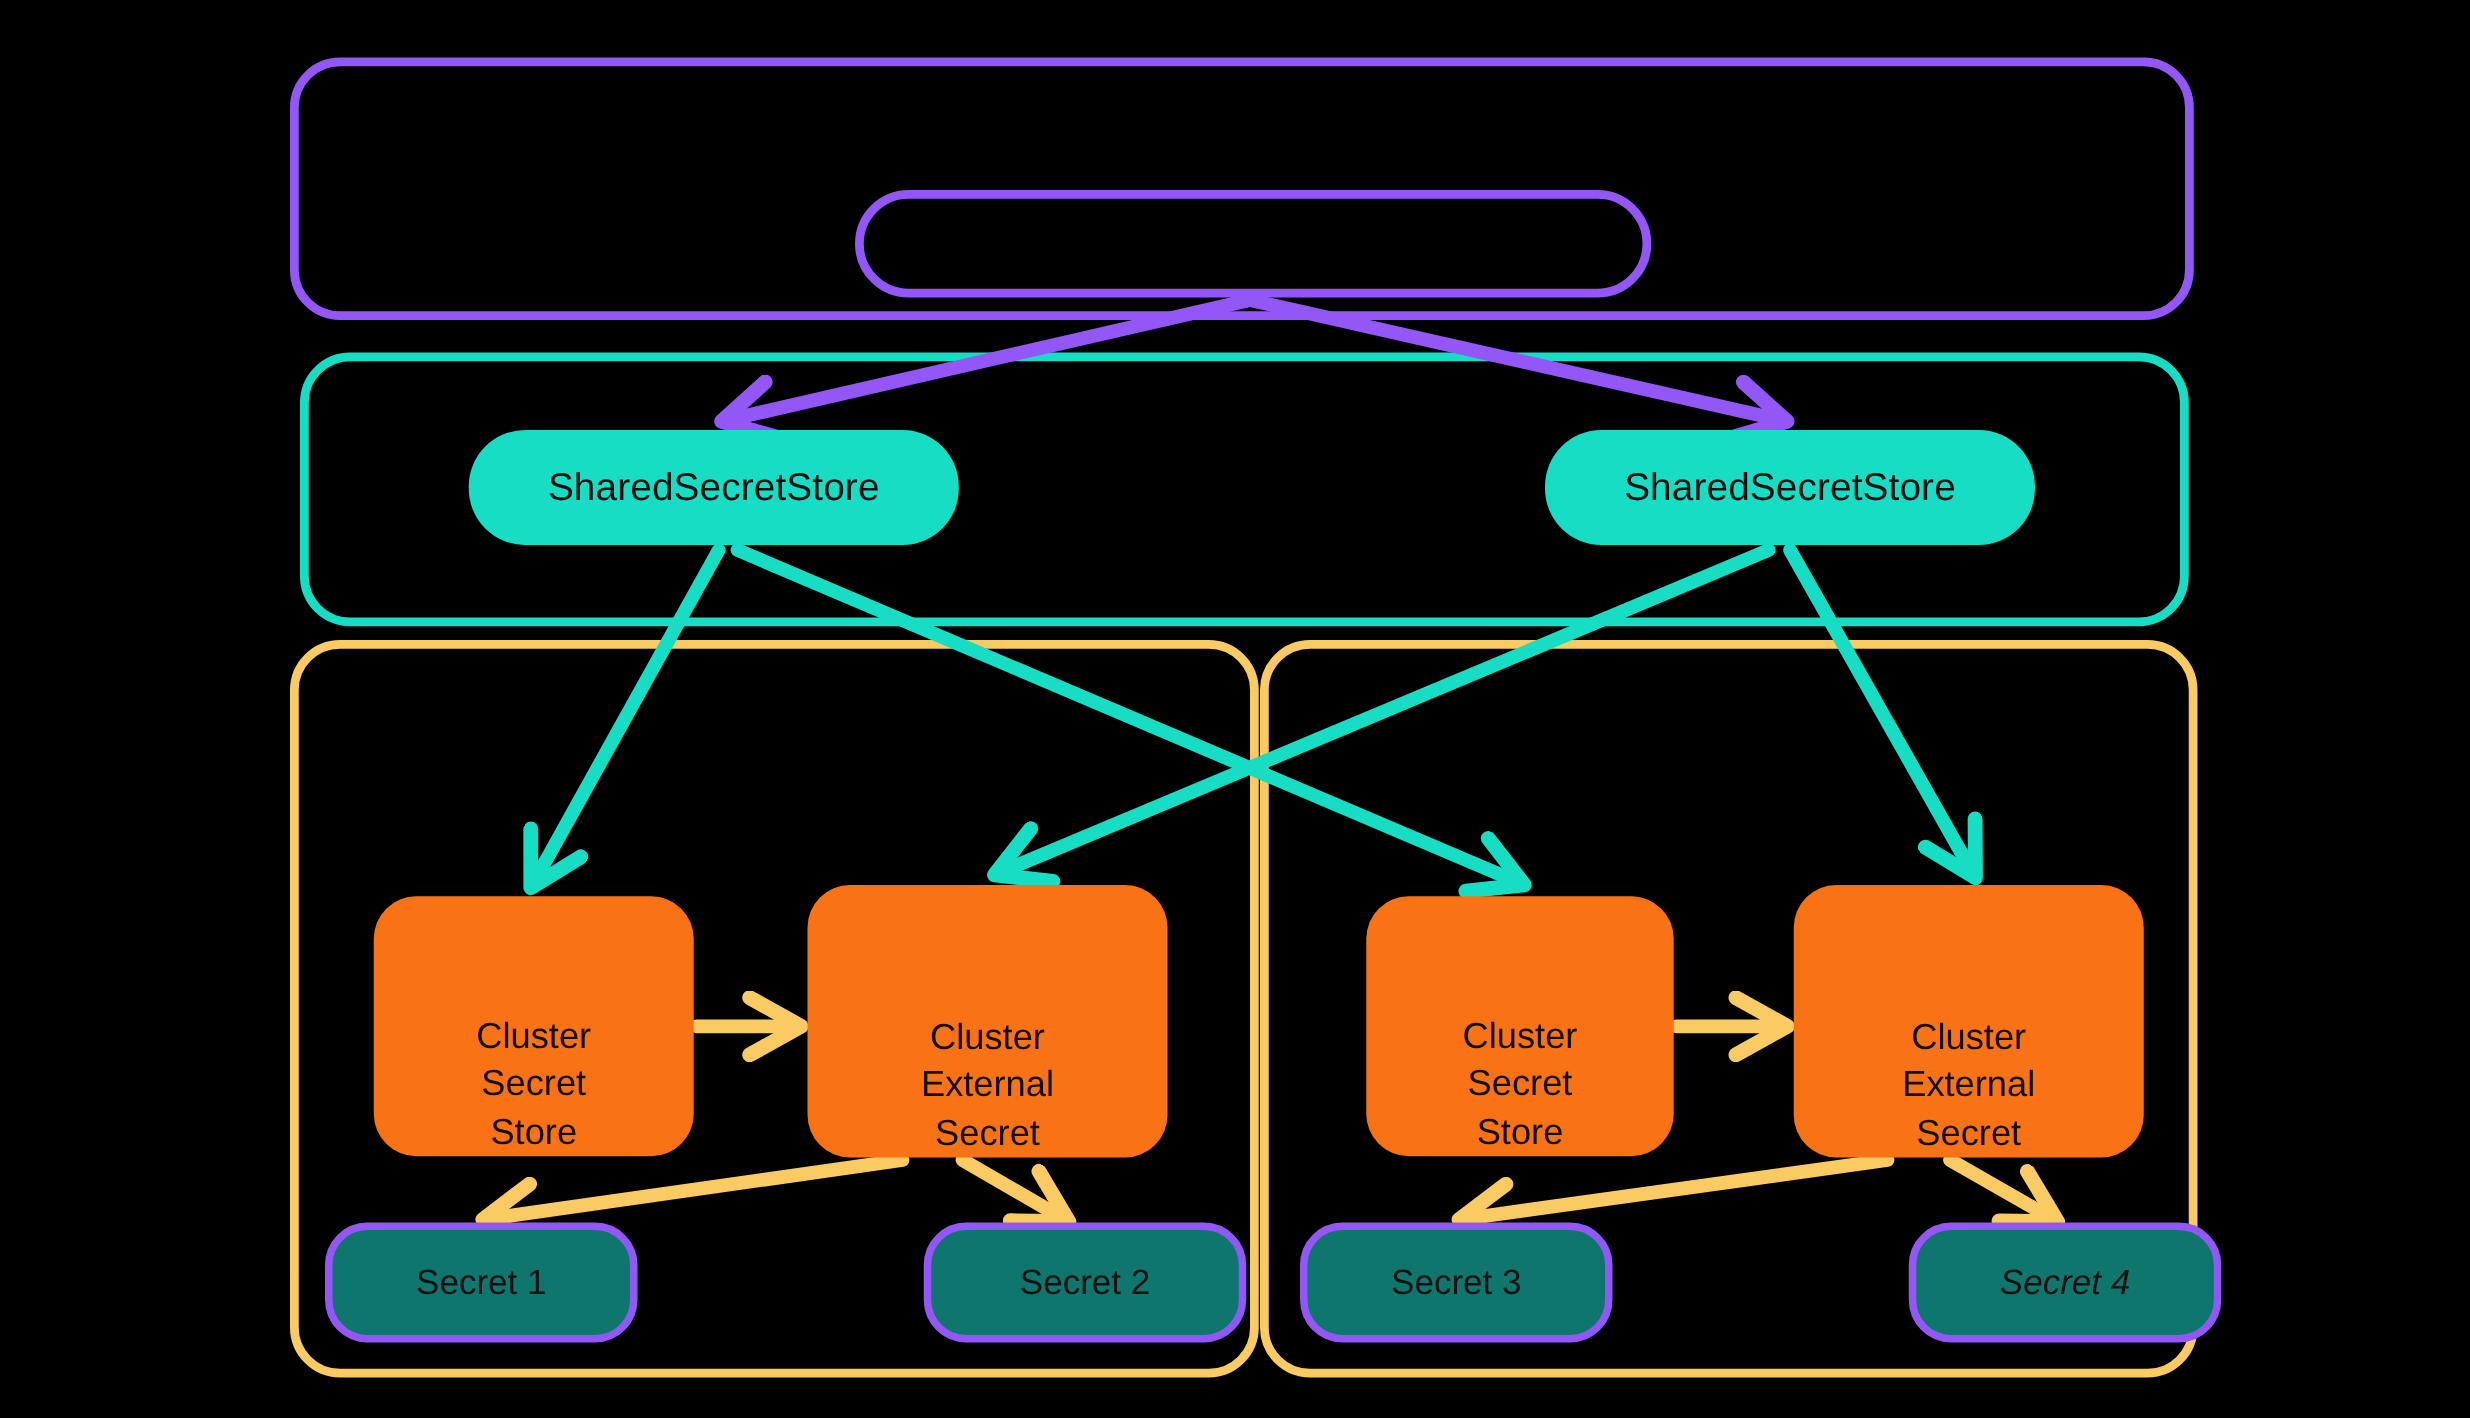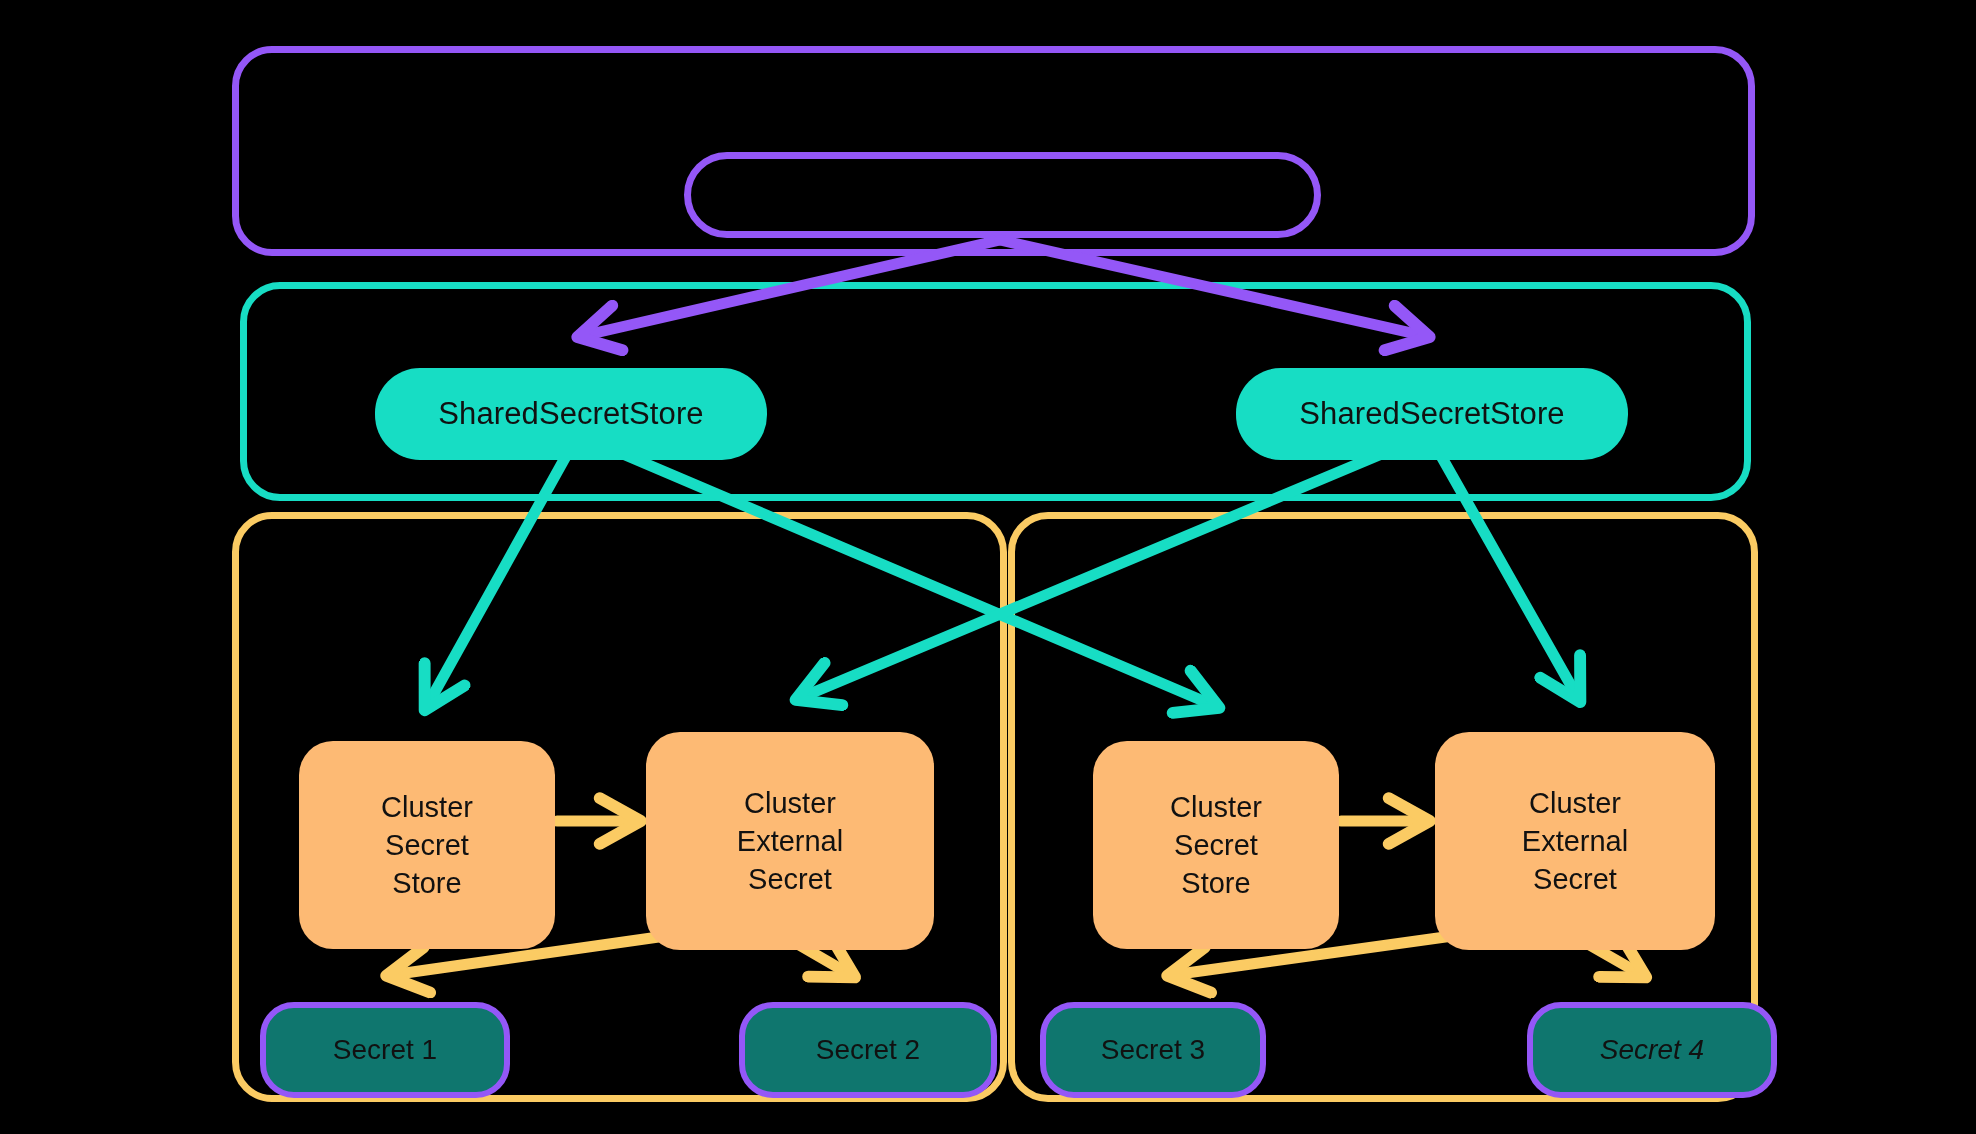--- a/index.html
+++ b/index.html
@@ -60,56 +60,56 @@
   
   .node {
     position: absolute;
     box-sizing: border-box;
     display: flex;
     align-items: center;
     justify-content: center;
     text-align: center;
     color: #111111;
     z-index: 3;
-    margin-top: 24px;
   }
   .node.pill-teal {
     background: #17DDC4;
     border-radius: 45px;
     font-size: 31px;
     font-weight: 400;
     letter-spacing: 0.1px;
   }
   .node.box-yellow {
-    background: #fdba74;
+    background: #f97316;
     border-radius: 34px;
     font-size: 29px;
     line-height: 1.32;
     font-weight: 400;
+    align-items: flex-end;
   }
   .node.pill-white {
     background: #0f766e;
     border: 6px solid #9457F7;
     border-radius: 34px;
     font-size: 28px;
     font-weight: 400;
   }
   .node .label { display: block; }
 
   #sss-left  { left: 375px;  top: 344px; width: 392px; height: 92px; }
   #sss-right { left: 1236px; top: 344px; width: 392px; height: 92px; }
 
   #css-a { left: 299px;  top: 717px; width: 256px; height: 208px; }
   #ces-a { left: 646px;  top: 708px; width: 288px; height: 218px; }
   #css-b { left: 1093px; top: 717px; width: 246px; height: 208px; }
   #ces-b { left: 1435px; top: 708px; width: 280px; height: 218px; }
 
   #secret-1 { left: 260px;  top: 978px; width: 250px; height: 96px; }
   #secret-2 { left: 739px;  top: 978px; width: 258px; height: 96px; }
-  #secret-3 { left: 1040px; top: 978px; width: 226px; height: 96px; }
+  #secret-3 { left: 1040px; top: 978px; width: 250px; height: 96px; }
   #secret-4 { left: 1527px; top: 978px; width: 250px; height: 96px; font-style: italic; }
 </style>
 </head>
 <body>
 
 <div id="stage">
 
   <div class="container purple" id="outer-purple"></div>
 
   <div class="container purple" id="inner-purple"></div>

